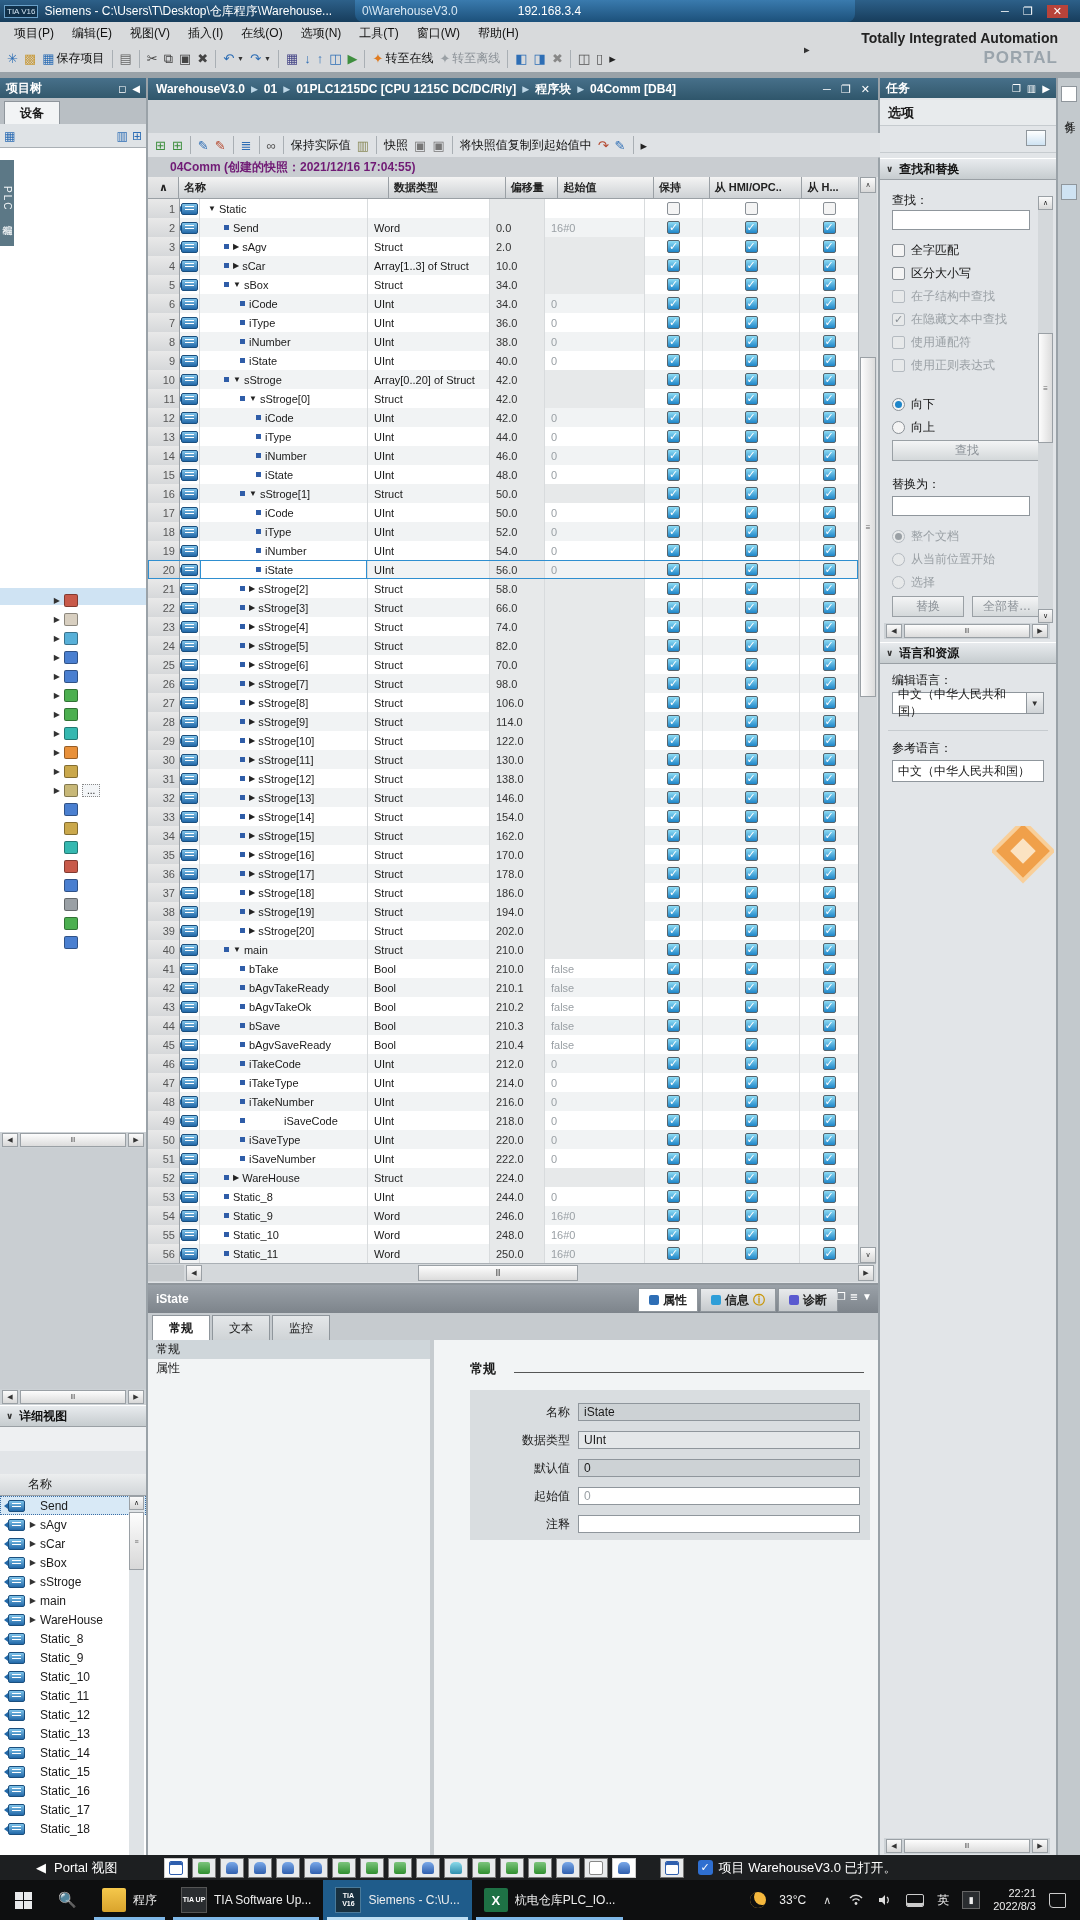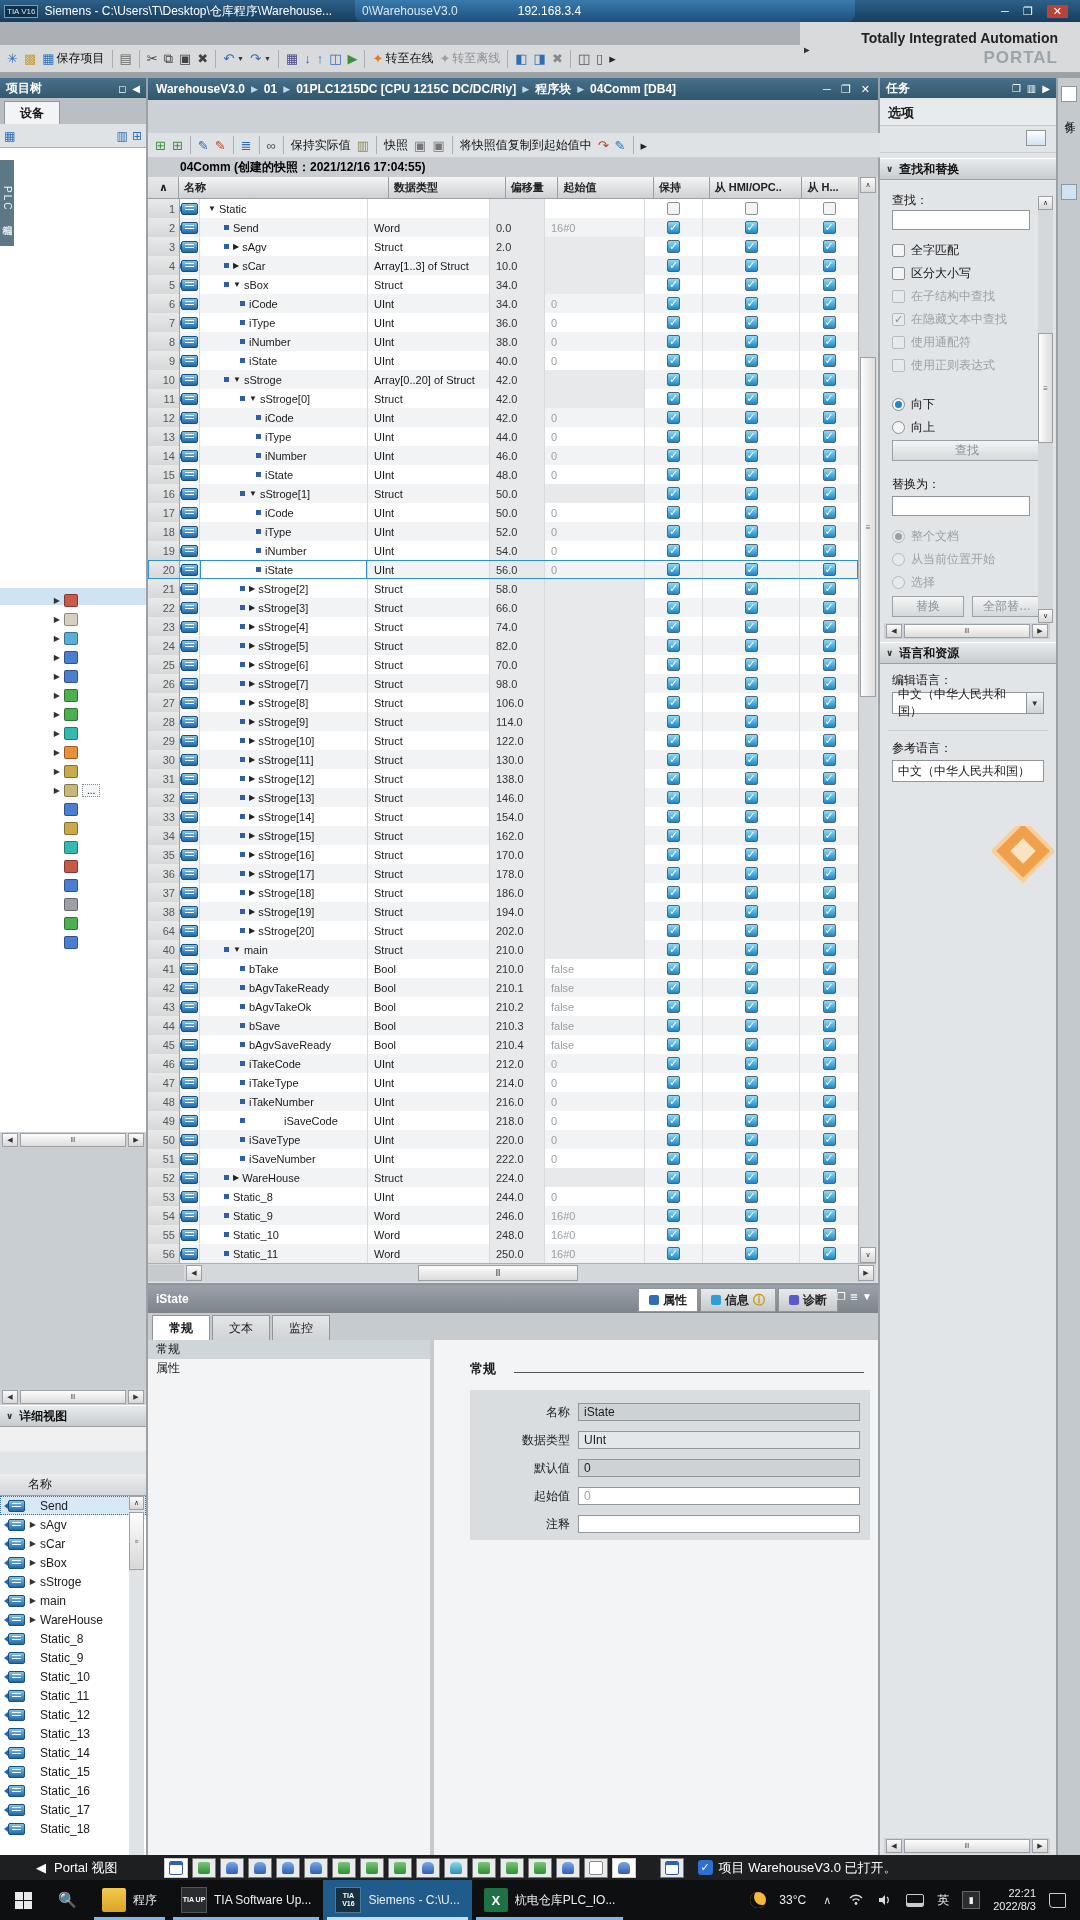--- a/index.html
+++ b/index.html
@@ -87,21 +87,21 @@
   
   .center-panel{left:148px;top:6px;width:730px;height:1777px;background:#dfe2e5;}
   .crumb{position:absolute;left:0;top:0;width:730px;height:22px;background:linear-gradient(180deg,#47708a,#2f566b);
     color:#fff;display:flex;align-items:center;padding:0 8px;box-sizing:border-box;font-weight:bold;font-size:12px;gap:6px;}
   .crumb .sep7{color:#bcd6e6;font-size:9px;}
   .crumb .ctl{margin-left:auto;display:flex;gap:10px;font-weight:normal;font-size:11px;}
   .tabstrip{position:absolute;left:0;top:22px;width:730px;height:33px;background:#ccd1d5;border-bottom:1px solid #aab0b5;}
   .etoolbar{position:absolute;left:0;top:55px;width:730px;height:24px;background:#dfe2e5;display:flex;align-items:center;
     padding:0 4px;border-bottom:1px solid #b6bcc0;}
   .snaprow{position:absolute;left:0;top:79px;width:730px;height:20px;background:#c9cdd1;display:flex;align-items:center;
-    padding-left:32px;box-sizing:border-box;font-weight:bold;color:#000000;font-size:12px;}
+    padding-left:22px;box-sizing:border-box;font-weight:bold;color:#701a75;font-size:12px;}
   
   .thead{position:absolute;left:0;top:99px;width:710px;height:22px;display:flex;}
   .thead .hc{background:linear-gradient(180deg,#f4f4f4,#cdd1d4);border-right:1px solid #9aa0a5;border-bottom:1px solid #9aa0a5;
     display:flex;align-items:center;padding-left:5px;box-sizing:border-box;font-size:11px;font-weight:bold;color:#222;white-space:nowrap;overflow:hidden;}
   .rows{position:absolute;left:0;top:121px;width:710px;height:1064px;background:#fff;overflow:hidden;}
   .row{display:flex;height:19px;}
   .row.even .cell{background:#f1f3f4;}
   .row .cell{border-right:1px solid #d8dbdd;box-sizing:border-box;display:flex;align-items:center;
     font-size:11px;white-space:nowrap;overflow:hidden;}
   .c-num{width:32px;background:linear-gradient(180deg,#e9e9e9,#d6d8da)!important;border-right:1px solid #9aa0a5!important;
@@ -252,20 +252,31 @@
     <span style="z-index:2;">Siemens  -  C:\Users\T\Desktop\仓库程序\Warehouse...</span>
     <span style="z-index:2;margin-left:30px;color:#d8e8f4;">0\WarehouseV3.0</span>
     <span style="z-index:2;margin-left:60px;">192.168.3.4</span>
     <span class="win-ctl">
       <span>─</span>
       <span>❐</span>
       <span style="background:#b8433a;padding:0 6px;">✕</span>
     </span>
   </div>
 
+  <div class="abs menubar">
+      <div class="mi">项目(P)</div>
+      <div class="mi">编辑(E)</div>
+      <div class="mi">视图(V)</div>
+      <div class="mi">插入(I)</div>
+      <div class="mi">在线(O)</div>
+      <div class="mi">选项(N)</div>
+      <div class="mi">工具(T)</div>
+      <div class="mi">窗口(W)</div>
+      <div class="mi">帮助(H)</div>
+    </div>
 
   <div class="abs brandpane">
     <span class="brandarrow">▶</span>
     <div class="brand1">Totally Integrated Automation</div>
     <div class="brand2">PORTAL</div>
   </div>
 
   <div class="abs toolbar">
       <div class="tb-item">
         <span class="g" style="color: rgb(46, 110, 181);">✳</span>
@@ -1508,21 +1519,21 @@
               <span class="cb ck"></span>
             </div>
             <div class="cell c-chk w-hmi">
               <span class="cb ck"></span>
             </div>
             <div class="cell c-chk w-h">
               <span class="cb ck"></span>
             </div>
           </div>
           <div class="row">
-            <div class="cell c-num">64</div>
+            <div class="cell c-num">39</div>
             <div class="cell c-ico">
               <span class="tag" style="margin-left: 0px;"></span>
             </div>
             <div class="cell c-name" style="padding-left: 40px;">
               <span class="bullet"></span>
               <span class="caret">▶</span>
               <span>sStroge[20]</span>
             </div>
             <div class="cell c-type">Struct</div>
             <div class="cell c-off">202.0</div>

